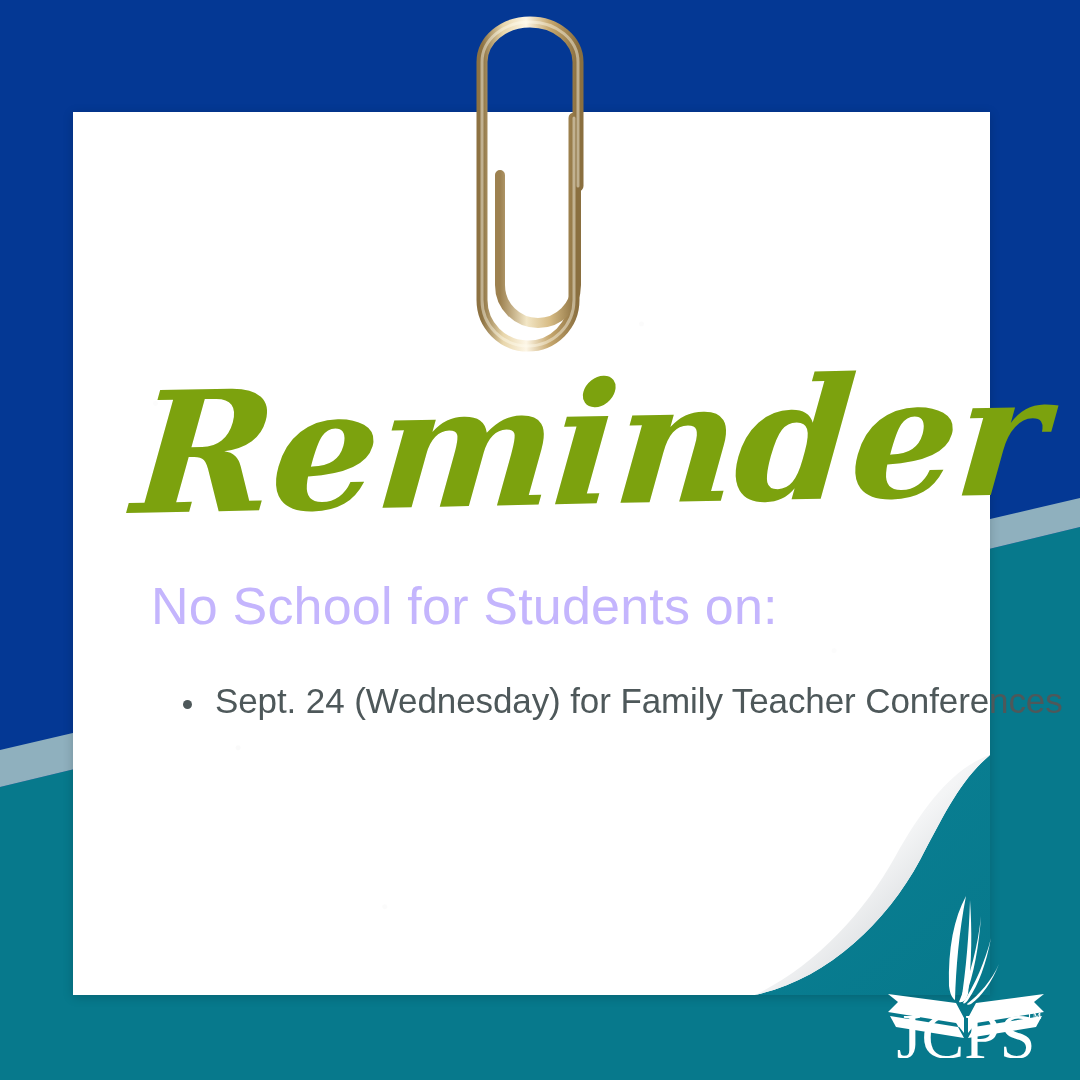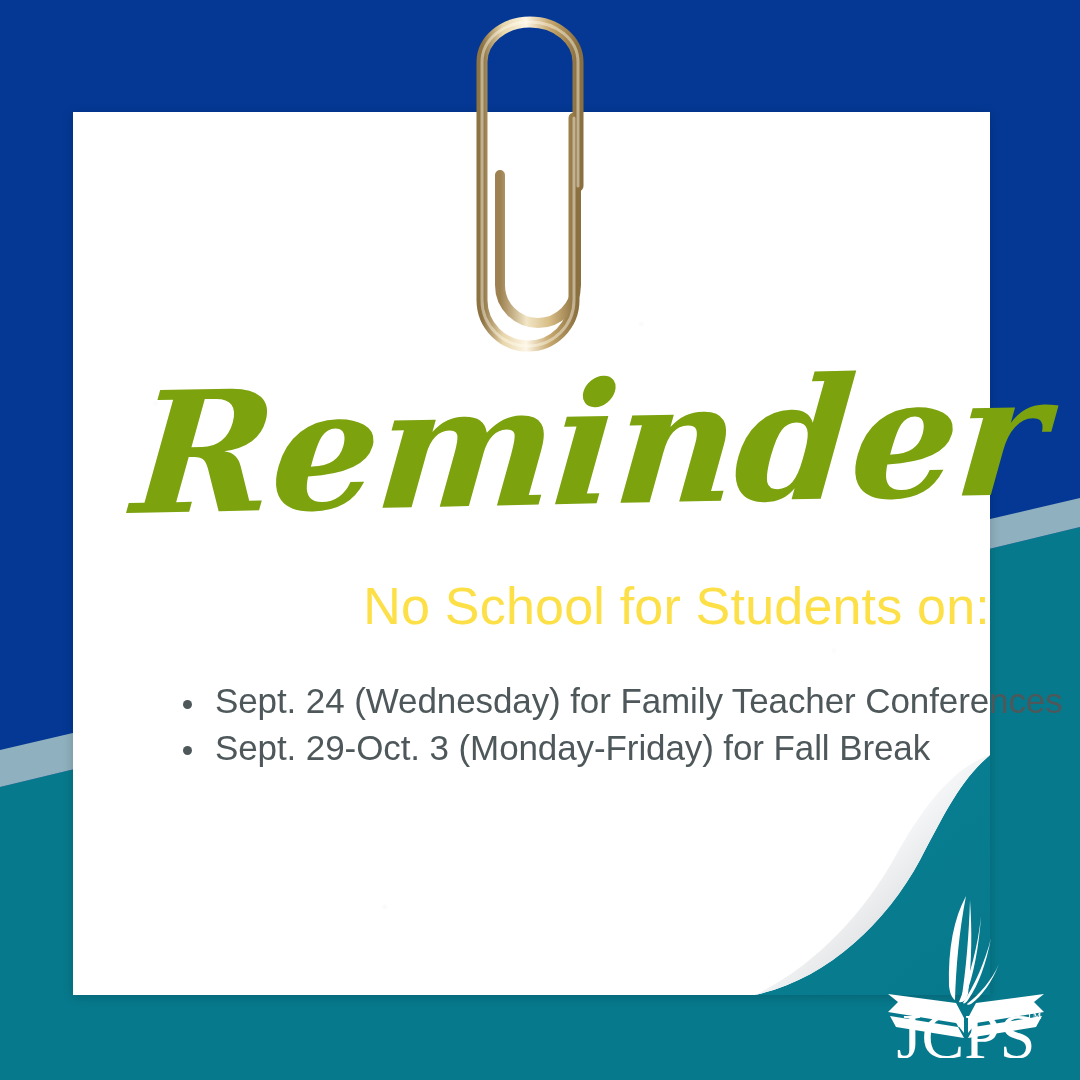--- a/index.html
+++ b/index.html
@@ -61,25 +61,24 @@
     margin-left:62px;
     margin-top:258px;
     transform:skewX(-6deg) rotate(-1.2deg);
     transform-origin:left center;
     white-space:nowrap;
   }
   .subhead {
     font-family:"Liberation Sans", sans-serif;
     font-size:52px;
     font-weight:400;
-    color:#fde047;
+    color:#c4b5fd;
     margin-left:78px;
     margin-top:38px;
     letter-spacing:.2px;
-    text-align:right;
   }
   ul.items {
     list-style:none;
     margin:42px 0 0 108px;
     padding:0;
   }
   ul.items li {
     font-family:"Liberation Sans", sans-serif;
     font-size:35px;
     color:#4E585A;
@@ -141,21 +140,20 @@
 
     <path d="M235,0 C205,25 188,62 165,105 C130,170 70,225 0,240 C58,212 108,160 140,102 C170,48 200,12 235,0 Z" fill="url(#curlShade)"></path>
   </svg>
 </div>
 
 <div class="content">
   <div class="headline">Reminder</div>
   <div class="subhead">No School for Students on:</div>
   <ul class="items">
     <li>Sept. 24 (Wednesday) for Family Teacher Conferences</li>
-    <li>Sept. 29-Oct. 3 (Monday-Friday) for Fall Break</li>
   </ul>
 </div>
 
 <svg class="clip" viewBox="0 0 1080 1080" width="1080" height="1080">
   <defs>
     <linearGradient id="gold" x1="0" y1="0" x2="1" y2="0">
       <stop offset="0%" stop-color="#8d7242"></stop>
       <stop offset="22%" stop-color="#e8d6ab"></stop>
       <stop offset="46%" stop-color="#fdf6e6"></stop>
       <stop offset="70%" stop-color="#c7a86f"></stop>

